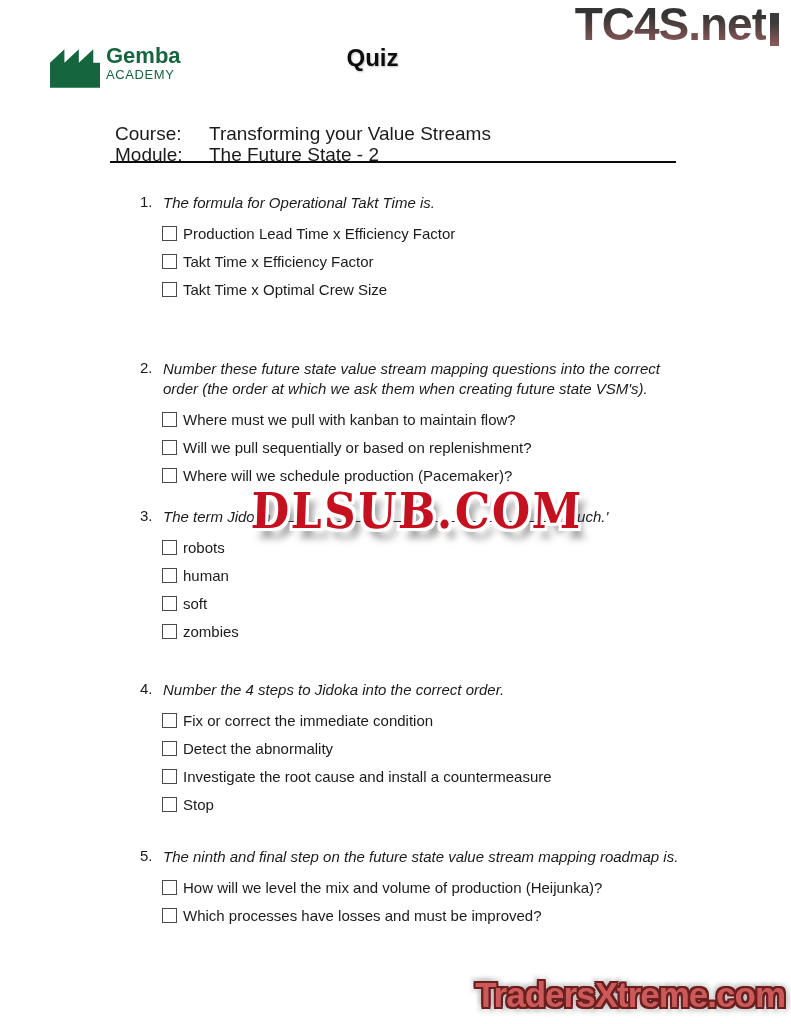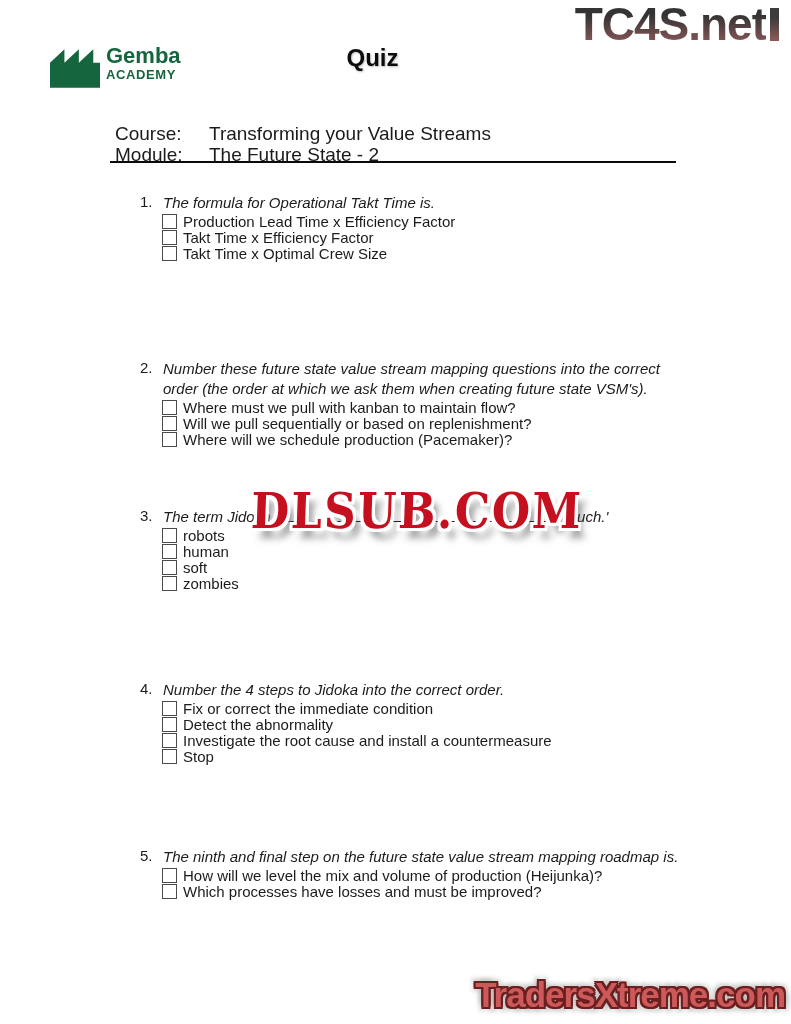--- a/index.html
+++ b/index.html
@@ -2,56 +2,56 @@
 <html><head>
 <meta charset="utf-8">
 <style>
   html,body { margin:0; padding:0; background:#ffffff; }
   .page {
     position:relative; width:791px; height:1024px; background:#ffffff;
     font-family:"Liberation Sans", sans-serif; color:#1b1b1b; overflow:hidden;
   }
 
   
-  .tc4s { position:absolute; top:2px; right:12px; display:flex; align-items:flex-start; }
+  .tc4s { position:absolute; top:2px; right:12px; display:flex; align-items:flex-end; }
   .tc4s-text {
     font-size:46px; font-weight:bold; letter-spacing:-1px; line-height:44px;
     background:linear-gradient(180deg,#343434 30%, #8a5858 95%);
     -webkit-background-clip:text; background-clip:text; color:transparent;
   }
   .tc4s-bar {
     width:9px; height:33px; margin:6px 0 0 4px;
     background:linear-gradient(180deg,#3c3c3c 30%, #8a5858 95%);
   }
 
   
   .logo { position:absolute; left:50px; top:44px; display:flex; align-items:flex-start; }
   .logo-icon { width:50px; height:44px; }
   .logo-text { margin-left:6px; display:flex; flex-direction:column; color:#15663e; }
   .logo-line1 { font-size:22px; font-weight:bold; line-height:24px; }
-  .logo-line2 { font-size:13px; font-weight:bold; letter-spacing:0.6px; line-height:14px; }
+  .logo-line2 { font-size:13px; font-weight:normal; letter-spacing:0.6px; line-height:14px; }
 
   .title {
     position:absolute; left:285px; top:44px; width:175px; margin:0;
     text-align:center; font-size:24px; font-weight:bold; color:#0d0d0d;
     text-shadow:1px 1px 2px rgba(0,0,0,0.25);
   }
 
   
   .meta { position:absolute; left:115px; top:123px; font-size:19px; }
   .meta-row { line-height:21px; }
   .meta-label { display:inline-block; width:94px; }
   .rule { position:absolute; left:110px; top:161px; width:566px; height:2px; background:#0a0a0a; }
 
   
   .question { position:absolute; left:140px; width:560px; font-size:15px; }
   .q-line { display:flex; }
   .q-num { width:23px; flex:none; }
   .q-text { width:525px; line-height:20px;font-style:italic; }
-  .option { display:flex; align-items:center; margin-left:22px; margin-top:0; height:16px; }
+  .option { display:flex; align-items:center; margin-left:22px; margin-top:12px; height:16px; }
   .checkbox {
     flex:none; width:13px; height:13px; background:#fff;
     border:1px solid #4a4a4a; margin-right:6px;
   }
   .blank {
     display:inline-block; width:286px; height:13px; margin:0 5px 0 3px;
     border-bottom:1.5px solid #222; vertical-align:baseline;
   }
 
   

